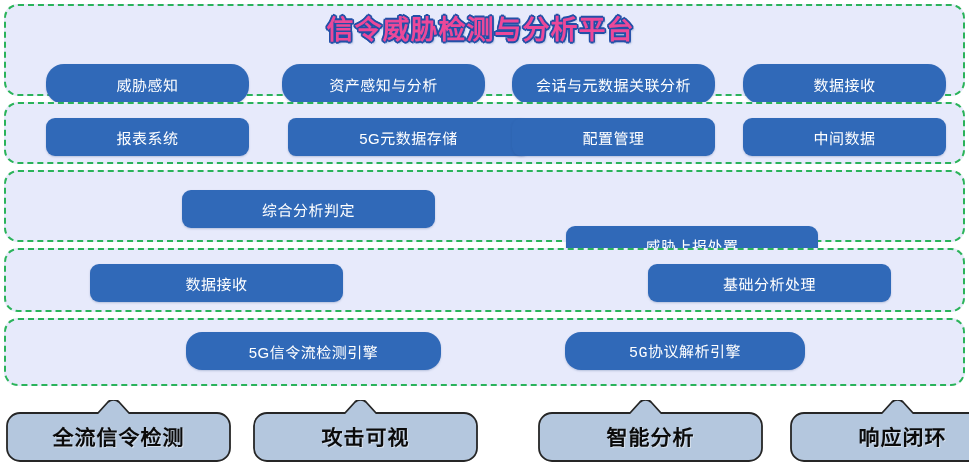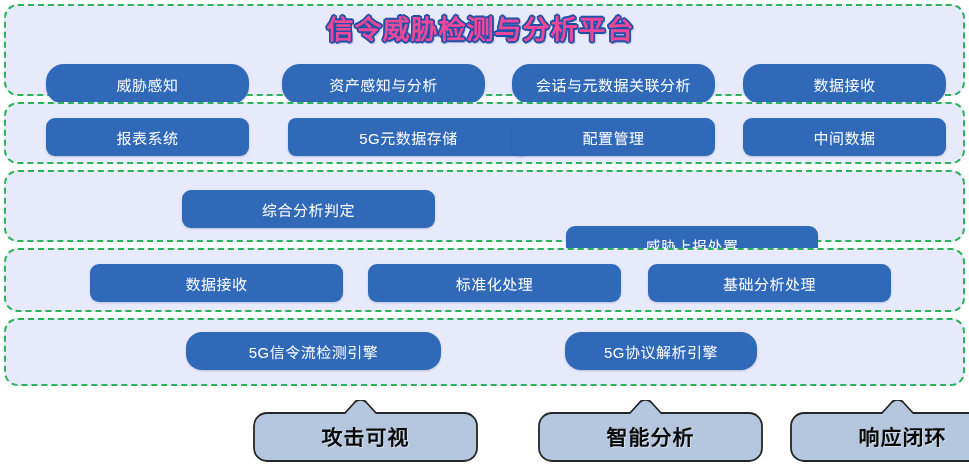--- a/index.html
+++ b/index.html
@@ -100,21 +100,21 @@
 
   
   .r4 { top: 264px; height: 38px; }
   .r4a { left: 90px;  width: 253px; }
   .r4b { left: 368px; width: 253px; }
   .r4c { left: 648px; width: 243px; }
 
   
   .r5 { top: 332px; height: 38px; border-radius: 16px; }
   .r5a { left: 186px; width: 255px; }
-  .r5b { left: 565px; width: 192px; }
+  .r5b { left: 565px; width: 240px; font-family: Liberation Mono, monospace; }
 
   
   .banner {
     position: absolute;
     top: 400px;
     width: 225px;
     height: 62px;
   }
   .banner svg { display: block; }
   .banner-label {
@@ -162,28 +162,35 @@
   <div class="box r2 r2d">中间数据</div>
 
   <div class="layer layer-3"></div>
 
   <div class="box r3 r3a">综合分析判定</div>
   <div class="box r3 r3b">威胁上报处置</div>
 
   <div class="layer layer-4"></div>
 
   <div class="box r4 r4a">数据接收</div>
-  <div class="box r4 r4b">标准化处理</div>
   <div class="box r4 r4c">基础分析处理</div>
 
   <div class="layer layer-5"></div>
 
   <div class="box r5 r5a">5G信令流检测引擎</div>
   <div class="box r5 r5b">5G协议解析引擎</div>
 
+  <div class="banner b1">
+    <svg width="225" height="62" viewBox="0 0 225 62" aria-hidden="true">
+      <path d="M14 61 a13 13 0 0 1 -13 -13 L1 26 a13 13 0 0 1 13 -13
+               L92 13 L102 2 a8 8 0 0 1 11 0 L123 13 L211 13
+               a13 13 0 0 1 13 13 L224 48 a13 13 0 0 1 -13 13 Z" fill="#b4c7de" stroke="#262626" stroke-width="1.8" stroke-linejoin="round"></path>
+    </svg>
+    <div class="banner-label">全流信令检测</div>
+  </div>
 
   <div class="banner b2">
     <svg width="225" height="62" viewBox="0 0 225 62" aria-hidden="true">
       <path d="M14 61 a13 13 0 0 1 -13 -13 L1 26 a13 13 0 0 1 13 -13
                L92 13 L102 2 a8 8 0 0 1 11 0 L123 13 L211 13
                a13 13 0 0 1 13 13 L224 48 a13 13 0 0 1 -13 13 Z" fill="#b4c7de" stroke="#262626" stroke-width="1.8" stroke-linejoin="round"></path>
     </svg>
     <div class="banner-label">攻击可视</div>
   </div>
 

